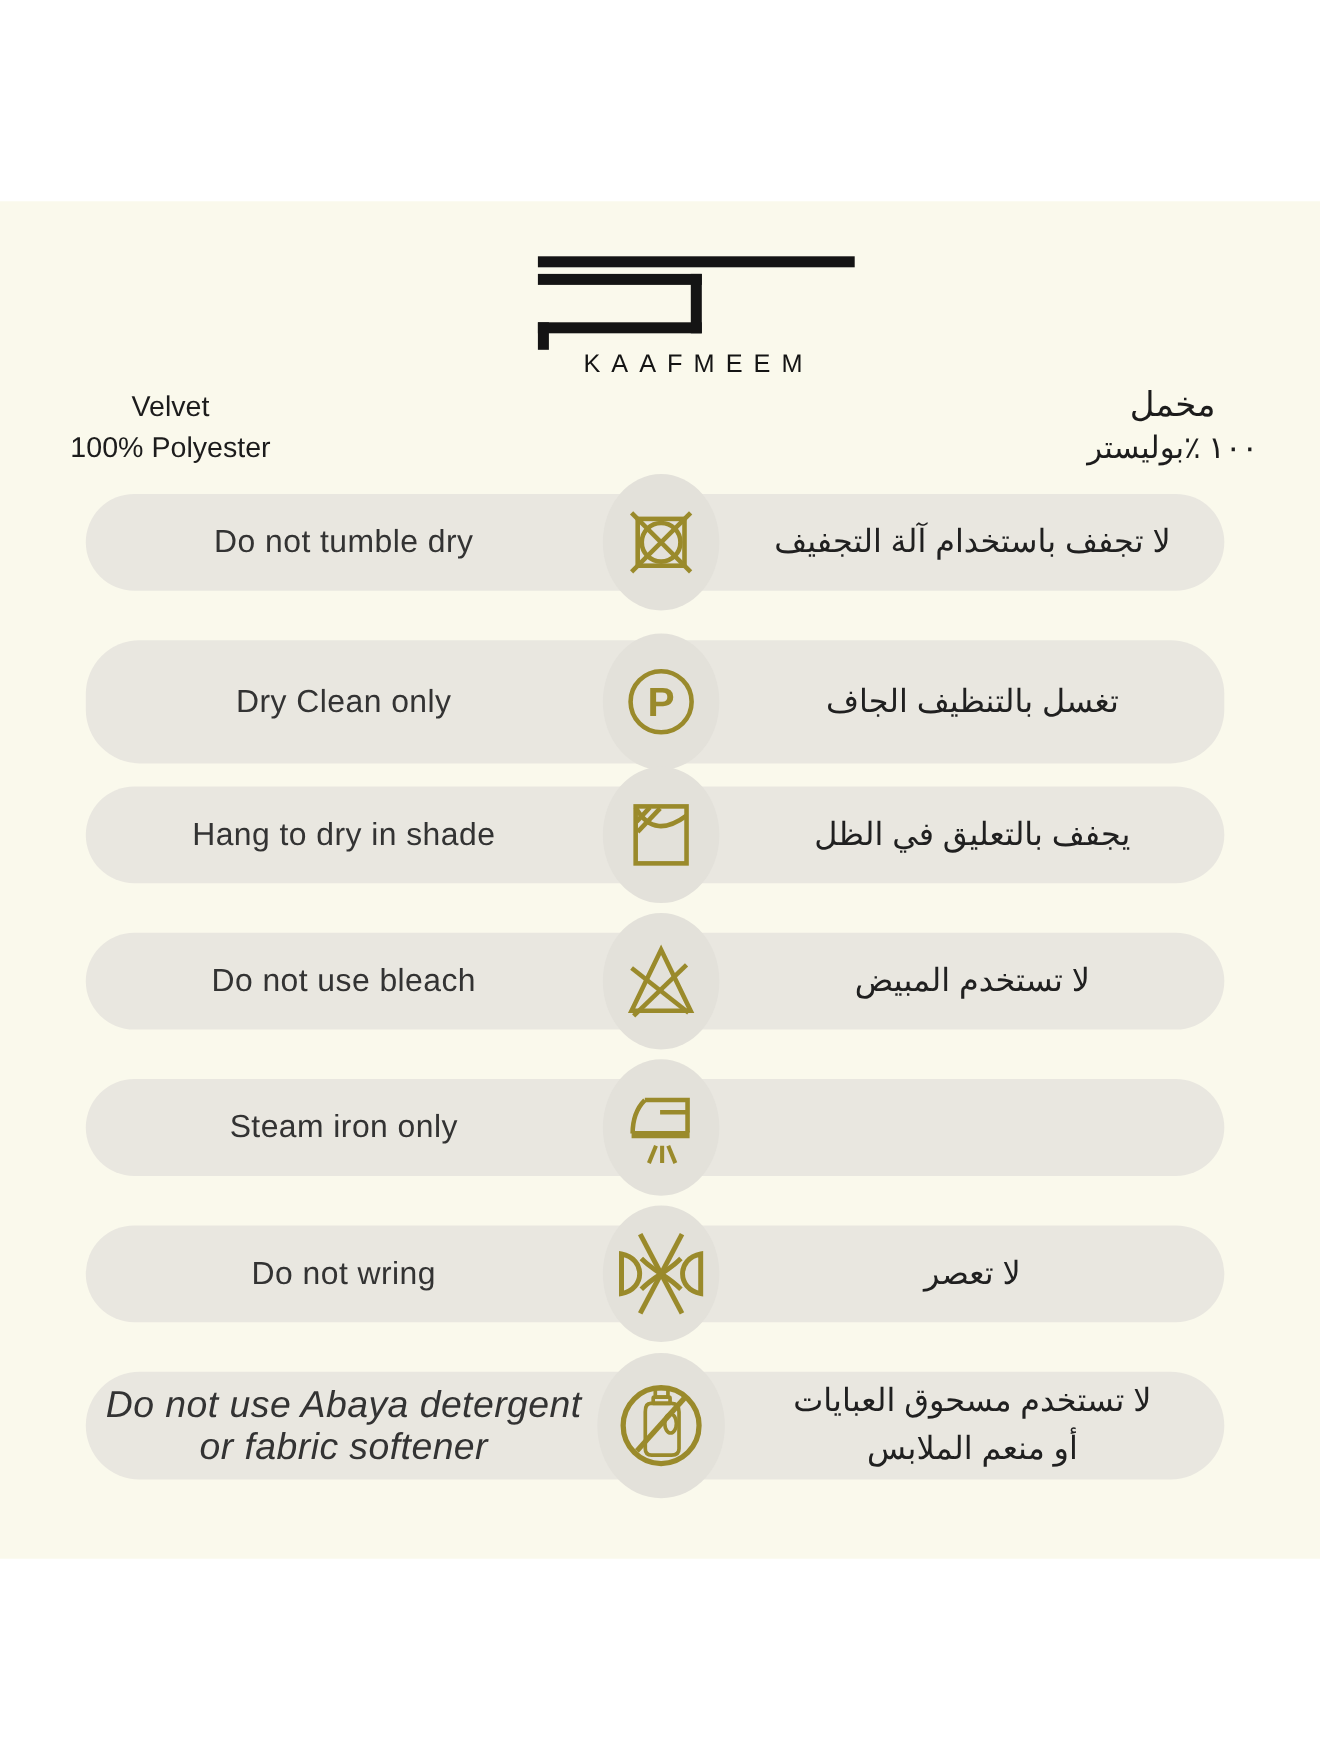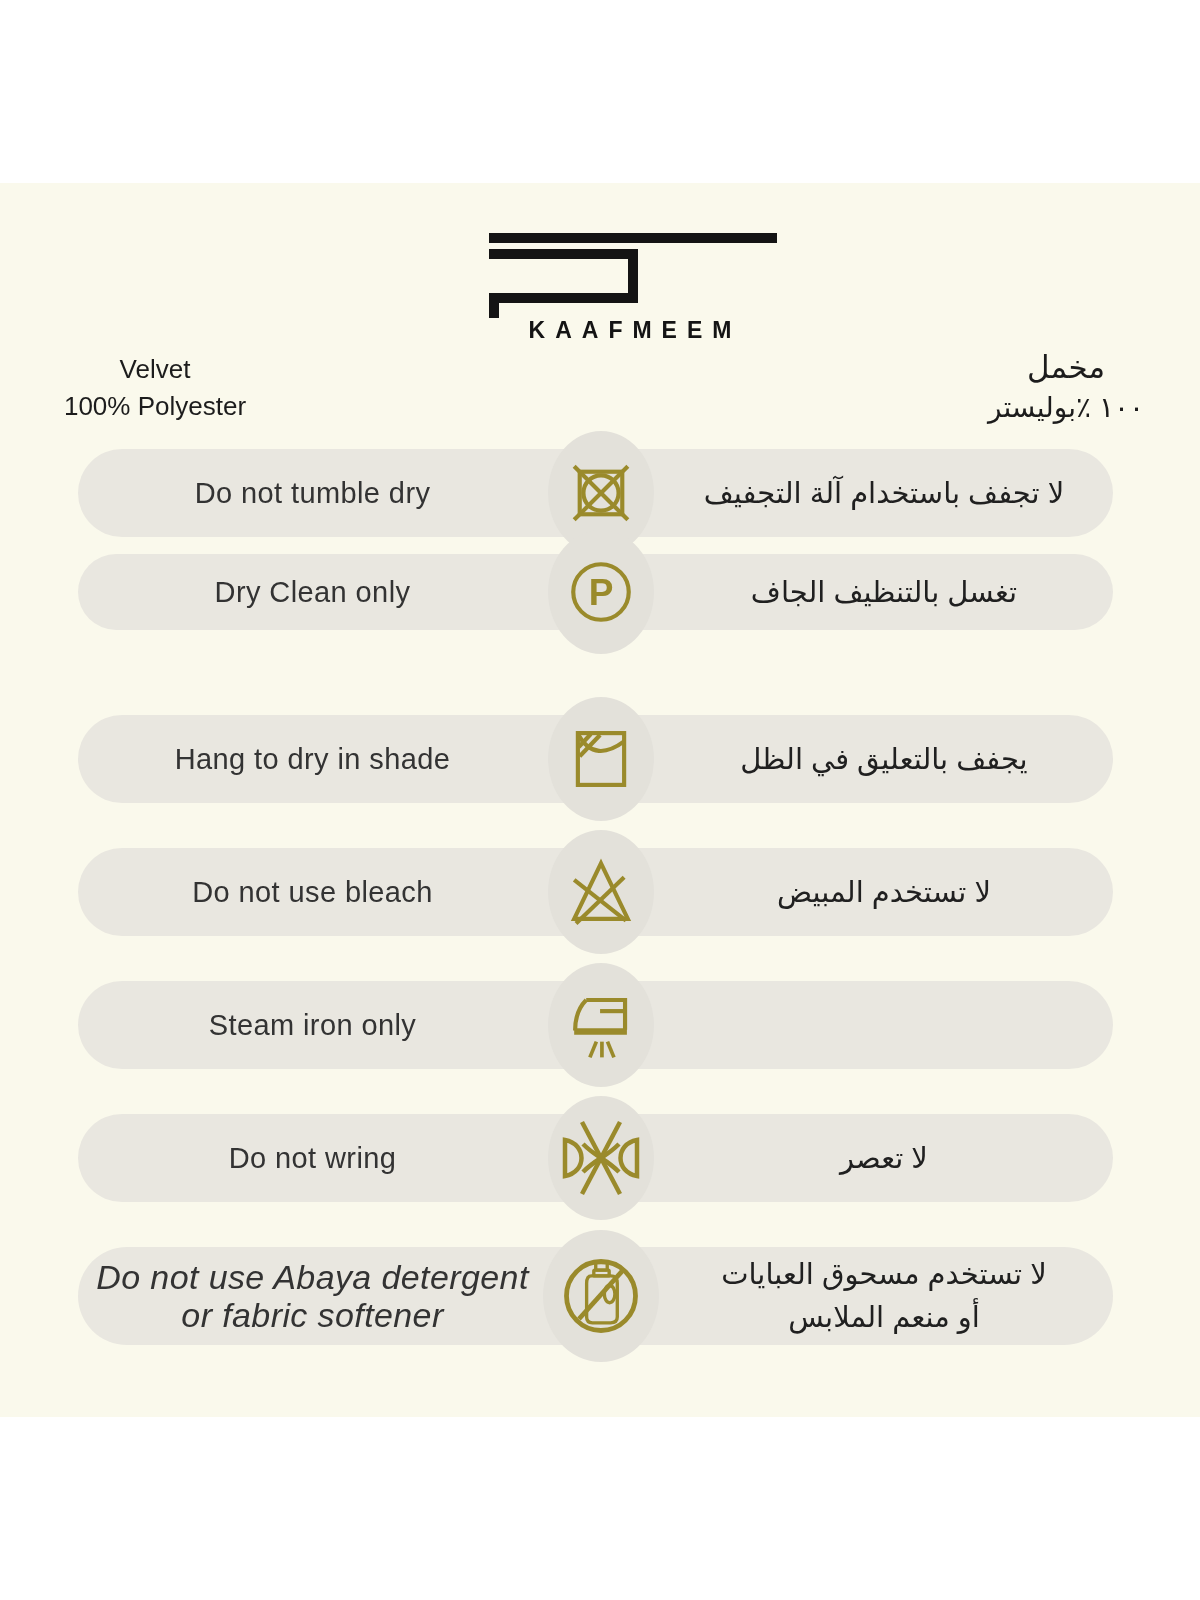--- a/index.html
+++ b/index.html
@@ -6,31 +6,31 @@
   body{
     width:1200px;height:1600px;background:#ffffff;position:relative;
     font-family:"Liberation Sans","DejaVu Sans",sans-serif;overflow:hidden;
   }
   .band{position:absolute;left:0;top:183px;width:1200px;height:1234px;background:#FAF9EC;}
 
   
   .logo-bar{position:absolute;background:#141414;}
   .brand-name{
     position:absolute;left:489px;top:317px;width:292px;text-align:center;
-    font-size:23px;letter-spacing:10px;color:#141414;font-weight:700;white-space:nowrap;
+    font-size:23px;letter-spacing:10px;color:#141414;font-weight:400;white-space:nowrap;
   }
 
   
   .hdr-left{
     position:absolute;left:15px;top:351px;width:280px;text-align:center;
     font-size:26px;line-height:37px;color:#1c1c1c;font-weight:500;
   }
   .hdr-right{
     position:absolute;left:932px;top:348px;width:268px;text-align:center;
-    direction:rtl;color:#1c1c1c;font-weight:500;
+    direction:rtl;color:#1c1c1c;font-weight:500;font-family:Liberation Serif, serif;
   }
   .hdr-right .l1{font-size:31px;line-height:40px;}
   .hdr-right .l2{font-size:28px;line-height:40px;}
 
   
   .row{position:absolute;left:0;width:1200px;}
   .pill{position:absolute;left:78px;top:0;width:1035px;height:100%;background:#E9E7E0;border-radius:49px;}
   .disc{position:absolute;left:548px;top:50%;transform:translateY(-50%);width:106px;height:124px;border-radius:50%;background:#E3E1DA;}
   .cell-en{
     position:absolute;left:85px;top:0;width:455px;height:100%;
@@ -77,21 +77,21 @@
   <div class="icon ic-center">
     <svg width="74" height="74" viewBox="0 0 80 80" fill="none" stroke="currentColor" stroke-width="4.5">
       <rect x="17" y="17" width="46" height="46"></rect>
       <circle cx="40" cy="40" r="19"></circle>
       <line x1="11" y1="11" x2="69" y2="69"></line>
       <line x1="69" y1="11" x2="11" y2="69"></line>
     </svg>
   </div>
 </div>
 
-<div class="row" style="top:554px;height:76px;border-radius:12px;">
+<div class="row" style="top:582px;height:112px;border-radius:12px;">
   <div class="pill"></div>
   <div class="disc"></div>
   <div class="cell-en">Dry Clean only</div>
   <div class="cell-ar">تغسل بالتنظيف الجاف</div>
   <div class="icon ic-center">
     <svg width="74" height="74" viewBox="0 0 80 80">
       <circle cx="40" cy="40" r="30" fill="none" stroke="currentColor" stroke-width="4.5"></circle>
       <text x="40" y="54" text-anchor="middle" font-size="40" font-weight="bold" font-family="Liberation Sans, DejaVu Sans, sans-serif" fill="currentColor">P</text>
     </svg>
   </div>

